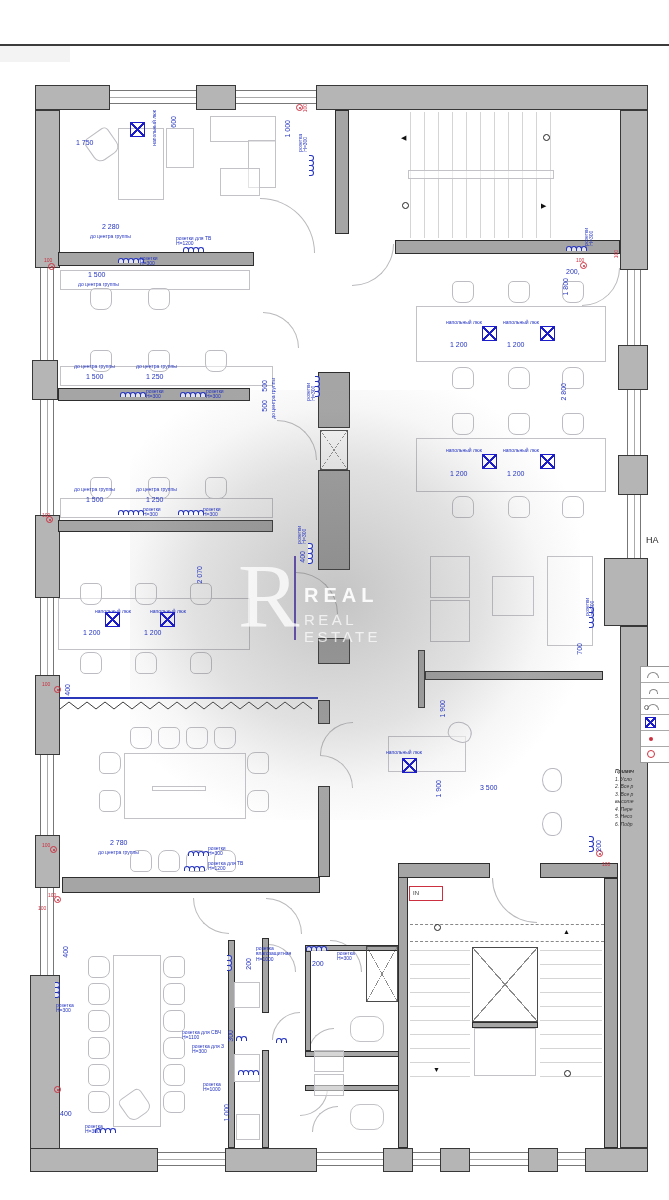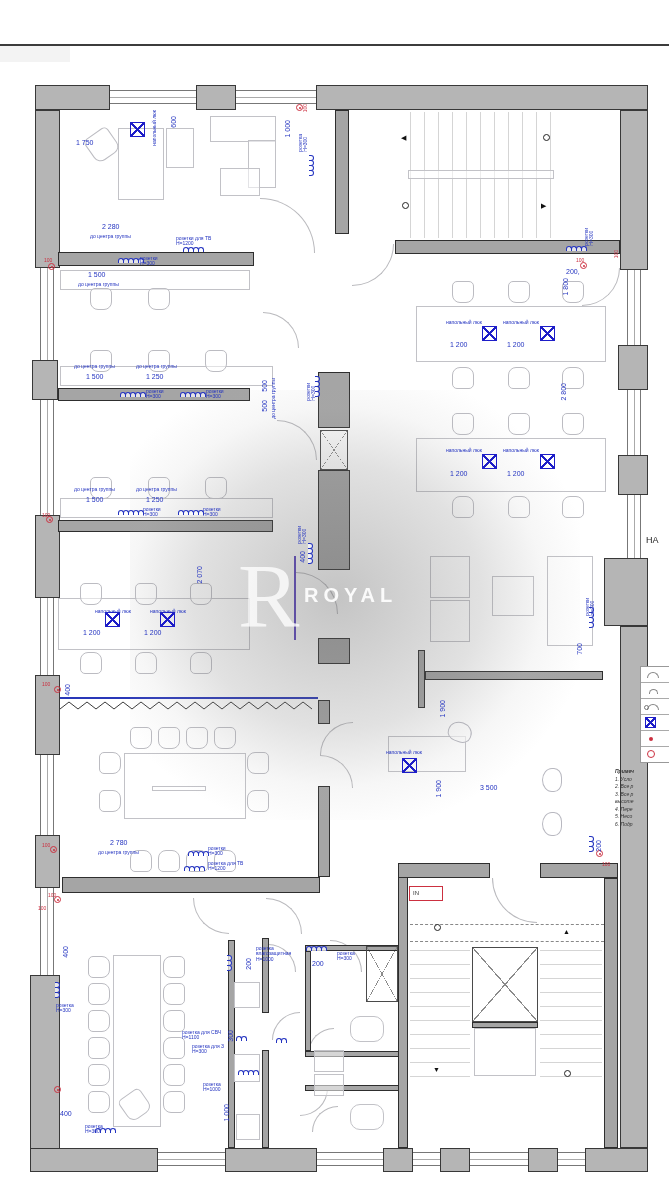--- a/index.html
+++ b/index.html
@@ -76,21 +76,22 @@
 
 <div id="screen">
   <div id="top-shade"></div>
   <div id="top-rule"></div>
 
   <div id="plan">
     <div id="vig"></div>
 
     <div id="wm">
       <span class="wm-r">R</span>
-      <span class="wm-royal">ROYAL</span>
+      <span class="wm-royal">REAL</span>
+      <span class="wm-real">REAL ESTATE</span>
     </div>
 
     <div id="inbox">
       <span>IN</span>
     </div>
 
     <div id="legend">
         <div class="legrow">
           <span class="lg-arc"></span>
         </div>

